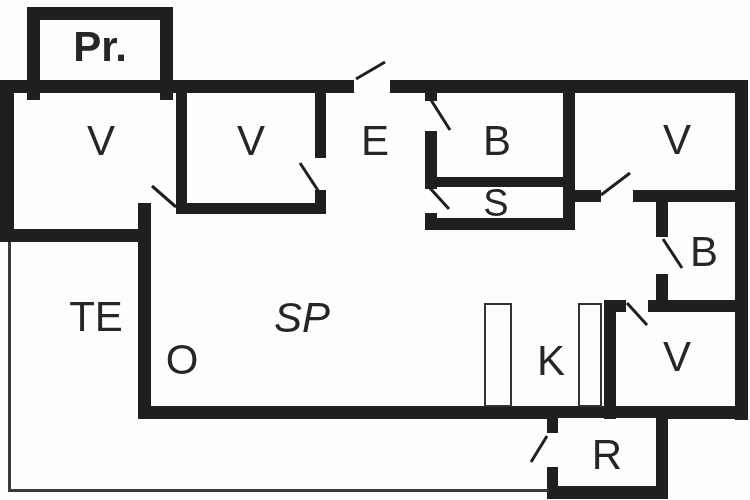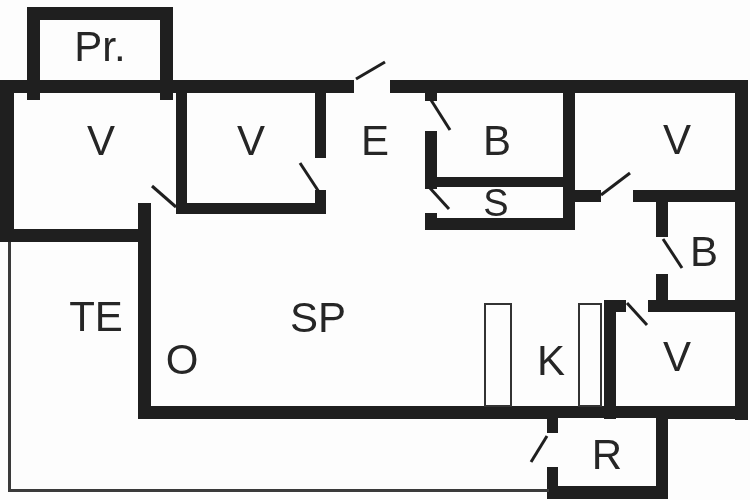--- a/index.html
+++ b/index.html
@@ -106,28 +106,28 @@
     <line x1="152" y1="186" x2="176" y2="207" stroke="#1f1f1f" stroke-width="3"></line>
     <line x1="300" y1="163" x2="319" y2="192" stroke="#1f1f1f" stroke-width="3"></line>
     <line x1="431" y1="100" x2="450" y2="130" stroke="#1f1f1f" stroke-width="3"></line>
     <line x1="429" y1="187" x2="449" y2="209" stroke="#1f1f1f" stroke-width="3"></line>
     <line x1="601" y1="195" x2="630" y2="173" stroke="#1f1f1f" stroke-width="3"></line>
     <line x1="663" y1="239" x2="682" y2="268" stroke="#1f1f1f" stroke-width="3"></line>
     <line x1="627" y1="303" x2="647" y2="325" stroke="#1f1f1f" stroke-width="3"></line>
     <line x1="547" y1="436" x2="531" y2="462" stroke="#1f1f1f" stroke-width="3"></line>
   </svg>
 
-  <div class="room-label" style="left:100px; top:47px;">Pr.</div>
+  <div class="room-label" style="left:100px; top:47px;font-weight:bold;">Pr.</div>
   <div class="room-label" style="left:101px; top:141px;">V</div>
   <div class="room-label" style="left:251px; top:141px;">V</div>
   <div class="room-label" style="left:375px; top:141px;">E</div>
   <div class="room-label" style="left:497px; top:141px;">B</div>
   <div class="room-label" style="left:677px; top:140px;">V</div>
   <div class="room-label small" style="left:496px; top:203px;">S</div>
   <div class="room-label" style="left:704px; top:252px;">B</div>
   <div class="room-label" style="left:72px;  top:317px;margin-left:24px;">TE</div>
-  <div class="room-label" style="left:318px; top:318px;">SP</div>
+  <div class="room-label" style="left:302px; top:318px;font-style:italic;">SP</div>
   <div class="room-label" style="left:182px; top:360px;">O</div>
   <div class="room-label" style="left:551px; top:361px;">K</div>
   <div class="room-label" style="left:677px; top:357px;">V</div>
   <div class="room-label" style="left:607px; top:455px;">R</div>
 
 </div>
 
 </body></html>

